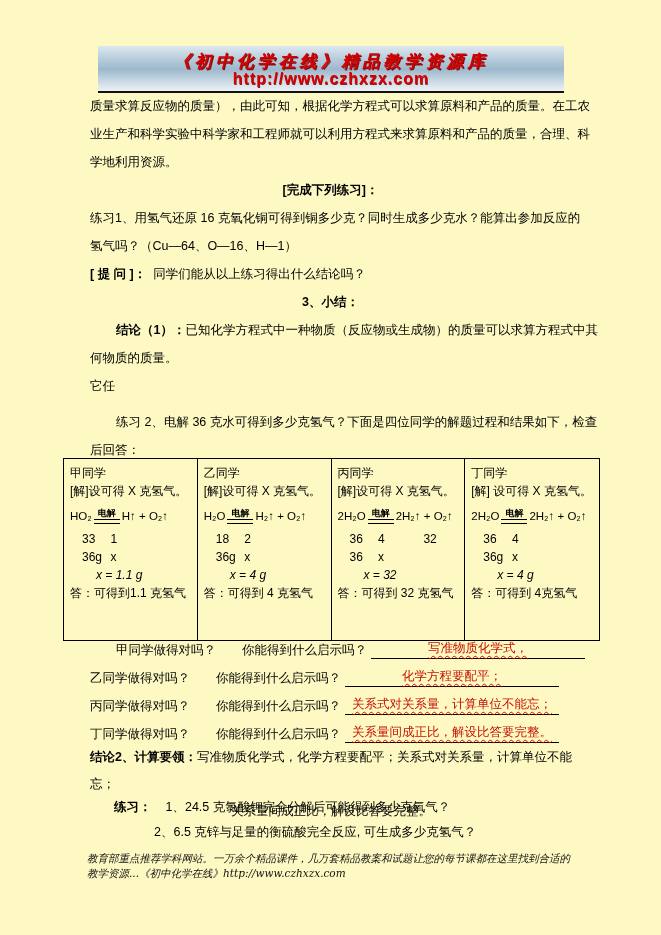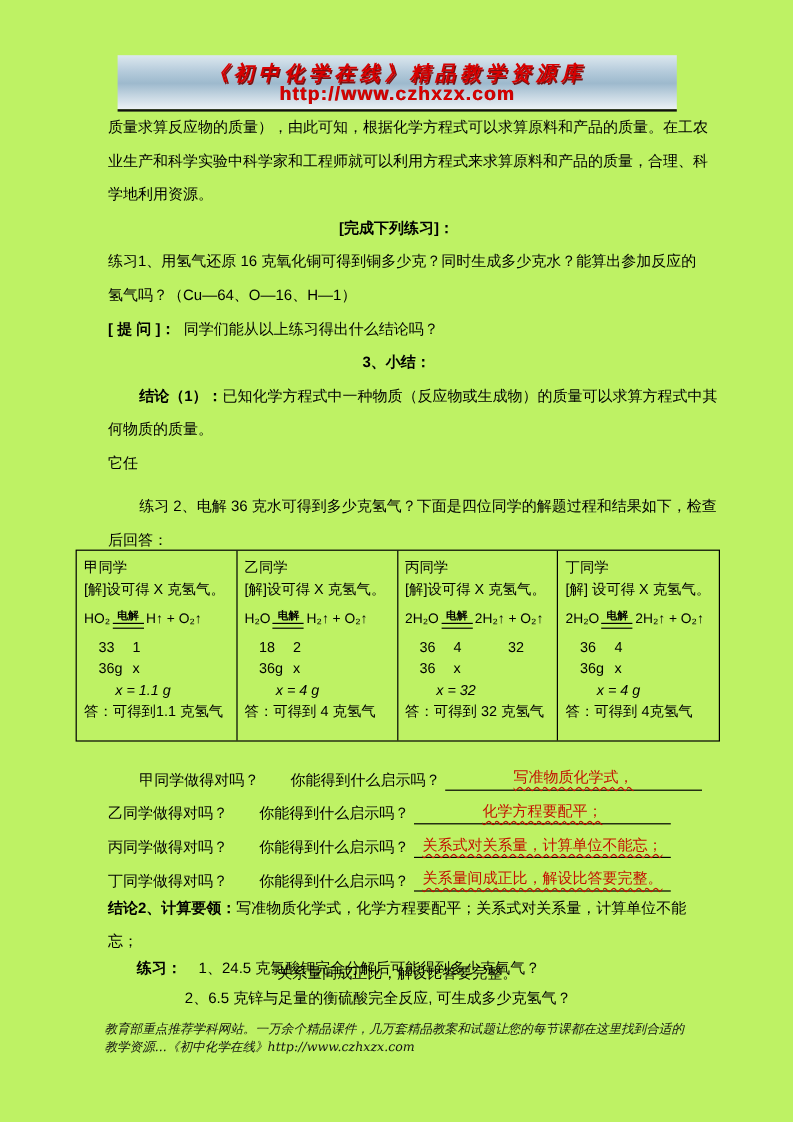--- a/index.html
+++ b/index.html
@@ -1,17 +1,17 @@
 <!DOCTYPE html>
 <html><head>
 <meta charset="utf-8">
 <style>
   html,body{margin:0;padding:0;background:#fff;}
   .page{
-    position:relative;width:661px;height:935px;background:#bef264;overflow:hidden;
+    position:relative;width:661px;height:935px;background:#fef9c3;overflow:hidden;
     font-family:"Liberation Sans","DejaVu Sans",sans-serif;color:#000;
   }
   
   .banner{
     position:absolute;left:98px;top:46px;width:466px;height:45px;
     border-bottom:2px solid #111;
     background:
       linear-gradient(180deg,#dde8ef 0%,#b5cbdb 30%,#9db9cd 52%,#c4d5e1 75%,#edf2f5 100%);
     display:flex;flex-direction:column;align-items:center;justify-content:center;
   }
@@ -24,21 +24,21 @@
     text-shadow:0.5px 0.5px 0 #8a2020;
   }
   
   .intro{position:absolute;left:90px;top:92px;width:481px;font-size:12.5px;line-height:28px;}
   .tline{white-space:nowrap;}
   .b{font-weight:bold;text-align:center;}
   .ex2block{margin-top:8px;}
   .indent1{padding-left:26px;}
   
   .worktable{
-    position:absolute;left:63px;top:458px;width:537px;height:160px;
+    position:absolute;left:63px;top:458px;width:537px;height:183px;
     border:1px solid #000;display:flex;box-sizing:border-box;
   }
   .cell{flex:1 1 25%;border-right:1px solid #000;padding:5px 4px 0 6px;font-size:12px;line-height:18px;box-sizing:border-box;overflow:hidden;}
   .cell:last-child{border-right:none;}
   .s-eq{display:flex;align-items:center;margin:7px 0 5px;white-space:nowrap;}
   .eq-cond{display:inline-flex;flex-direction:column;align-items:center;margin:0 2px;}
   .cond-t{font-size:9px;line-height:9px;font-weight:bold;}
   .cond-l{width:26px;height:3px;border-top:1px solid #000;border-bottom:1px solid #000;margin-top:1px;}
   .eq-left,.eq-right{font-size:11.5px;}
   .num-row{display:flex;white-space:nowrap;}

